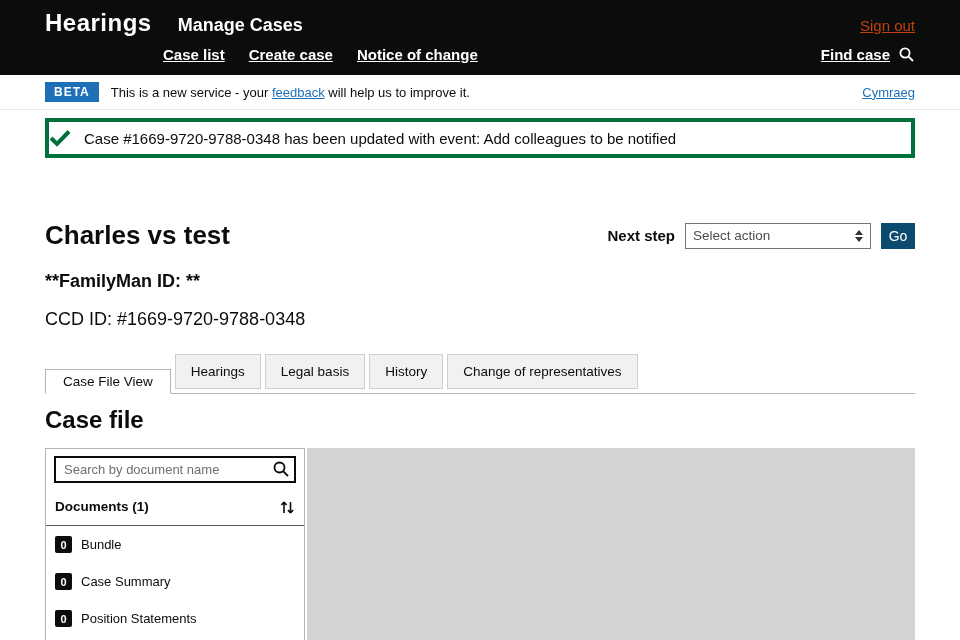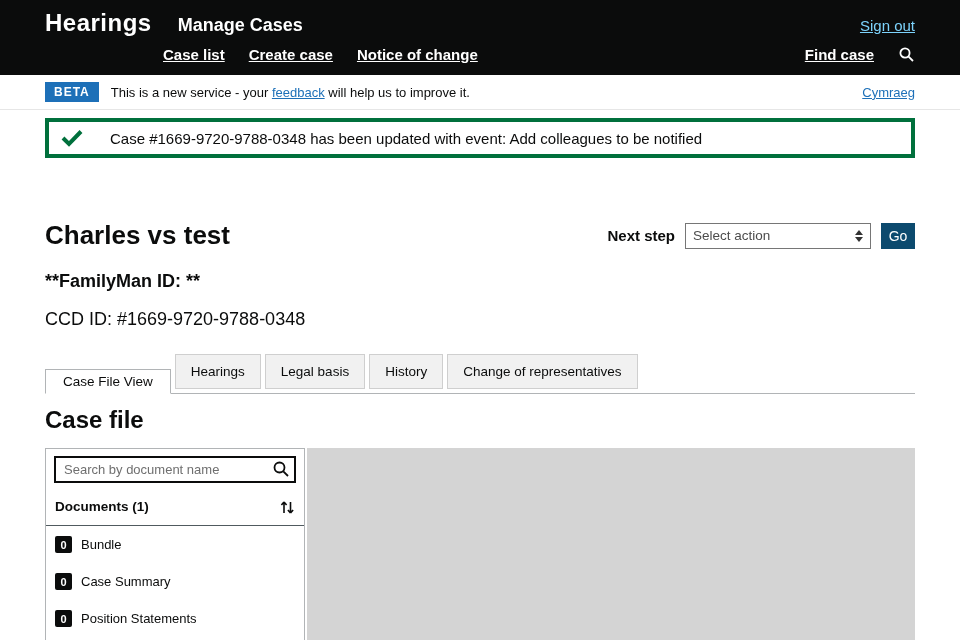--- a/index.html
+++ b/index.html
@@ -4,37 +4,37 @@
 <style>
   * { margin:0; padding:0; box-sizing:border-box; }
   html,body { width:960px; height:640px; overflow:hidden; background:#fff;
     font-family:"Liberation Sans", sans-serif; color:#0b0c0c; }
 
   
   .site-header { background:#0b0c0c; color:#fff; height:75px; padding:9px 45px 0 45px; }
   .hdr-row1 { display:flex; align-items:baseline; }
   .logo { font-size:24px; font-weight:bold; letter-spacing:.5px; }
   .app-title { font-size:18px; font-weight:bold; margin-left:26px; }
-  .signout { margin-left:auto; color:#7dd3fc; font-size:15px; text-decoration:underline; cursor:pointer; }
+  .signout { margin-left:auto; color:#c2410c; font-size:15px; text-decoration:underline; cursor:pointer; }
   .hdr-row2 { display:flex; align-items:center; margin-top:9px; padding-left:118px; }
   .nav-link { color:#fff; font-size:15px; font-weight:bold; text-decoration:underline; margin-right:24px; cursor:pointer; }
-  .find-case { margin-left:auto; display:flex; align-items:center; gap:24px; }
+  .find-case { margin-left:auto; display:flex; align-items:center; gap:8px; }
   .find-case a { color:#fff; font-size:15px; font-weight:bold; text-decoration:underline; cursor:pointer; }
 
   
   .phase-banner { display:flex; align-items:center; padding:7px 45px; border-bottom:1px solid #e6e6e6; }
   .beta-tag { background:#1d70b8; color:#fff; font-size:12px; font-weight:bold; letter-spacing:1px;
     padding:3px 9px; margin-right:12px; }
   .phase-text { font-size:13px; color:#0b0c0c; }
   .phase-text a { color:#1d70b8; text-decoration:underline; cursor:pointer; }
   .cymraeg { margin-left:auto; font-size:13px; color:#1d70b8; text-decoration:underline; cursor:pointer; }
 
   
   .success-banner { margin:8px 45px 0 45px; border:4px solid #00703c; display:flex; align-items:center;
-    gap:27px; padding:7px 12px; }
+    gap:13px; padding:7px 0; }
   .success-banner .msg { font-size:15px; }
 
   
   main { padding:0 45px; }
   .case-header-row { display:flex; align-items:center; margin-top:62px; }
   .case-title { font-size:26px; font-weight:bold; flex:1; }
   .next-step { display:flex; align-items:center; gap:10px; }
   .next-step-label { font-size:15px; font-weight:bold; }
   .select-box { width:186px; height:26px; border:1px solid #767676; background:#fff; display:flex;
     align-items:center; padding:0 7px; cursor:pointer; }

